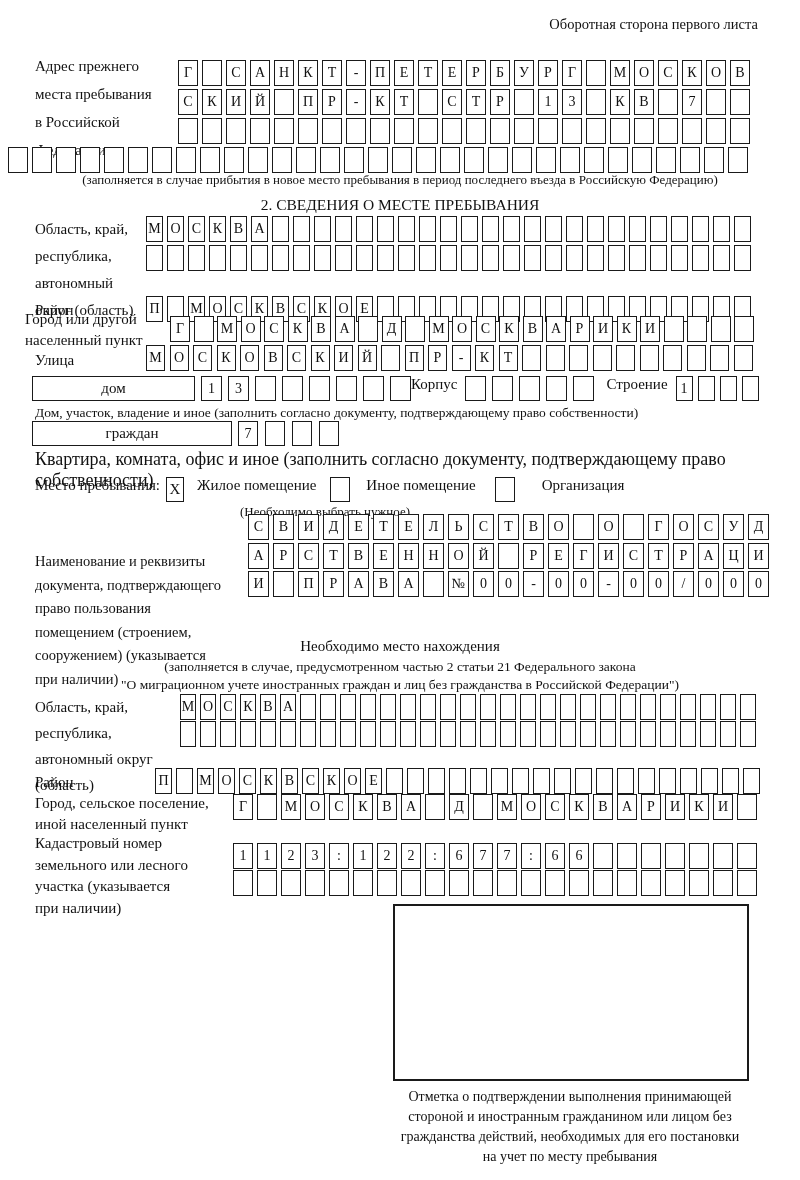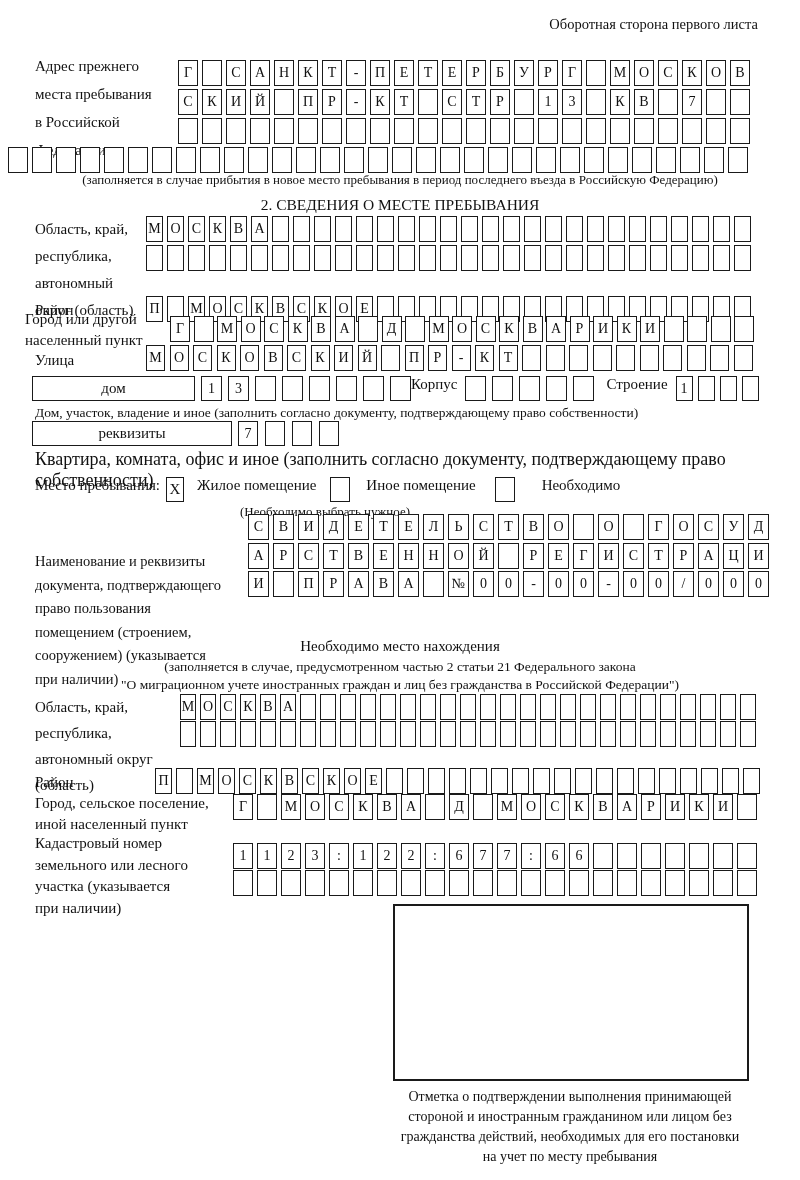--- a/index.html
+++ b/index.html
@@ -345,38 +345,38 @@
     <div class="cells rs" style="margin-left:8px;">
         <div class="cell">1</div>
         <div class="cell"></div>
         <div class="cell"></div>
         <div class="cell"></div>
       </div>
   </div>
   <div class="abs" style="top:405px;left:35px;font-size:13.5px;">Дом, участок, владение и иное (заполнить согласно документу, подтверждающему право собственности)</div>
 
   <div class="abs flexrow" style="top:421px;left:32px;">
-    <div class="widebox" style="width:200px;">реквизиты</div>
+    <div class="widebox" style="width:200px;">граждан</div>
     <div class="cells ra" style="margin-left:6px;">
         <div class="cell">7</div>
         <div class="cell"></div>
         <div class="cell"></div>
         <div class="cell"></div>
       </div>
   </div>
   <div class="abs" style="top:449px;left:35px;font-size:18px;">Квартира, комната, офис и иное (заполнить согласно документу, подтверждающему право собственности)</div>
 
   <div class="abs flexrow" style="top:477px;left:35px;">
     <div class="inlbl">Место пребывания:</div>
     <div class="chk" style="width:18px;margin-left:6px;">X</div>
     <div class="inlbl" style="margin-left:13px;">Жилое помещение</div>
     <div class="chk" style="width:20px;margin-left:14px;"></div>
     <div class="inlbl" style="margin-left:16px;">Иное помещение</div>
     <div class="chk" style="width:20px;margin-left:19px;"></div>
-    <div class="inlbl" style="margin-left:27px;">Необходимо</div>
+    <div class="inlbl" style="margin-left:27px;">Организация</div>
   </div>
   <div class="abs note" style="top:504px;left:240px;">(Необходимо выбрать нужное)</div>
 
   <div class="abs lbl" style="top:514px;left:35px;line-height:23.5px;font-size:14.5px;width:215px;margin-top:36px;">Наименование и реквизиты
 документа, подтверждающего
 право пользования
 помещением (строением,
 сооружением) (указывается
 при наличии)</div>
   <div class="abs cells r21d" style="top:514px;left:248px;">

